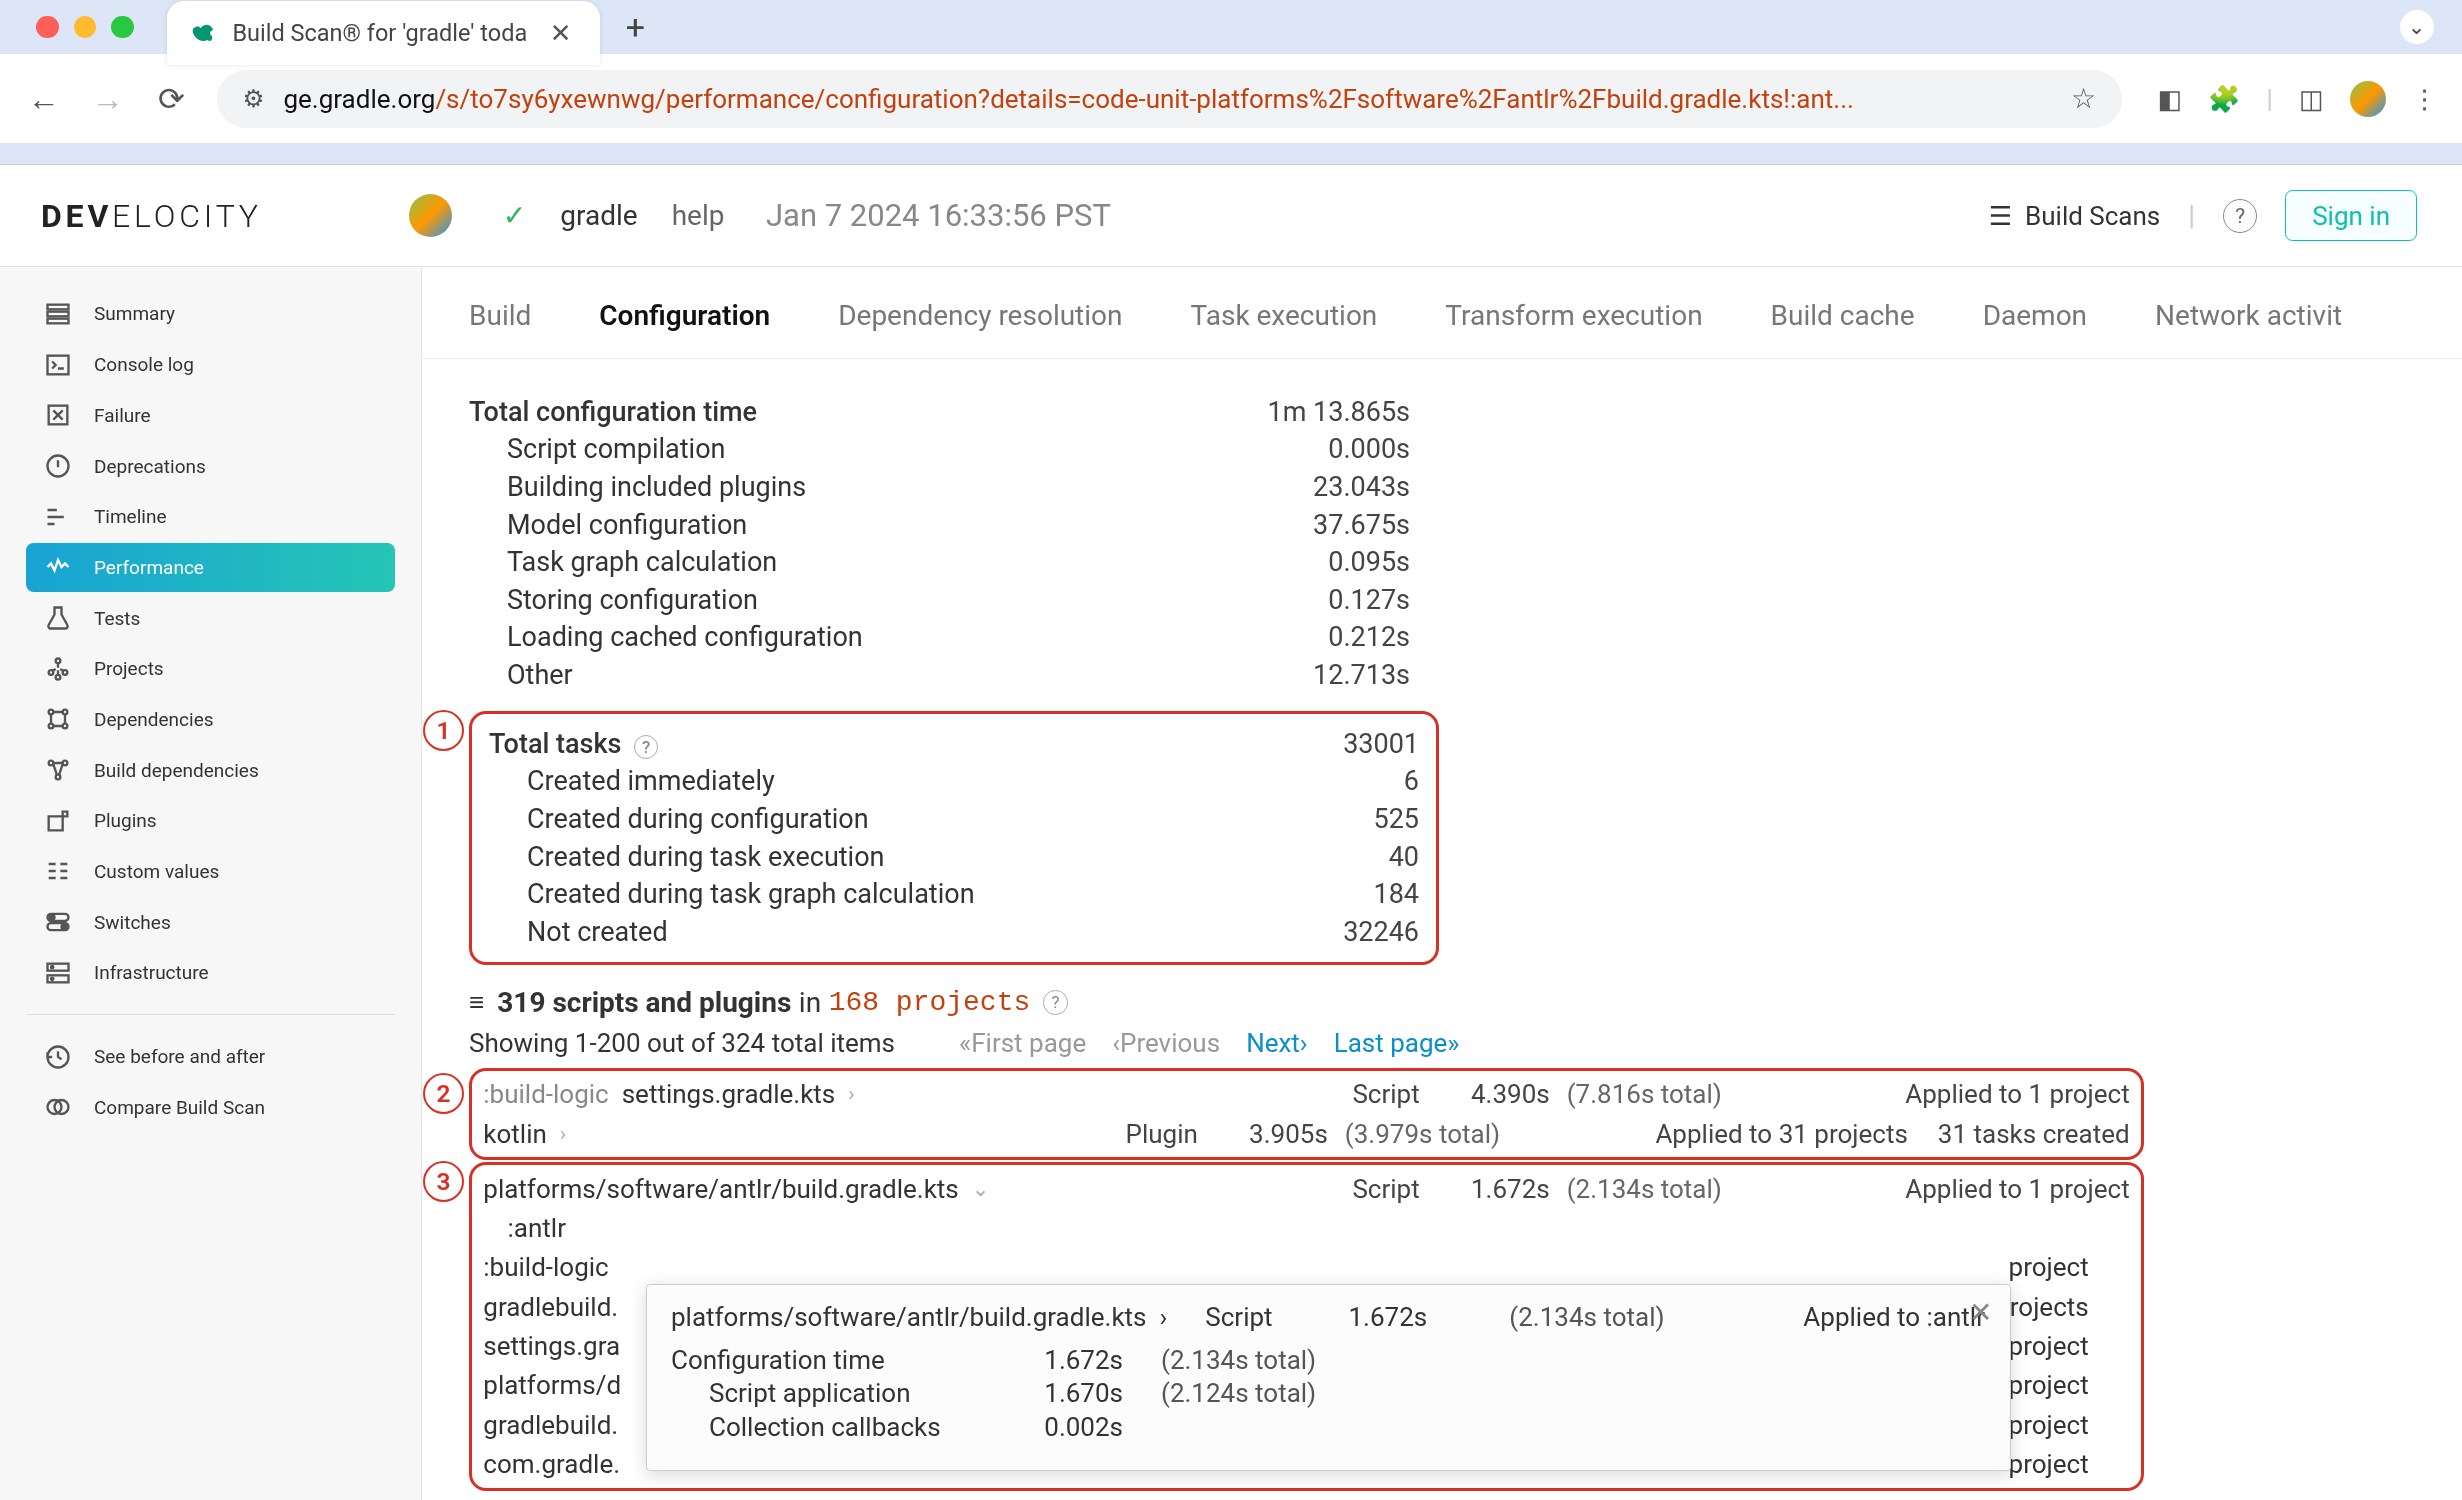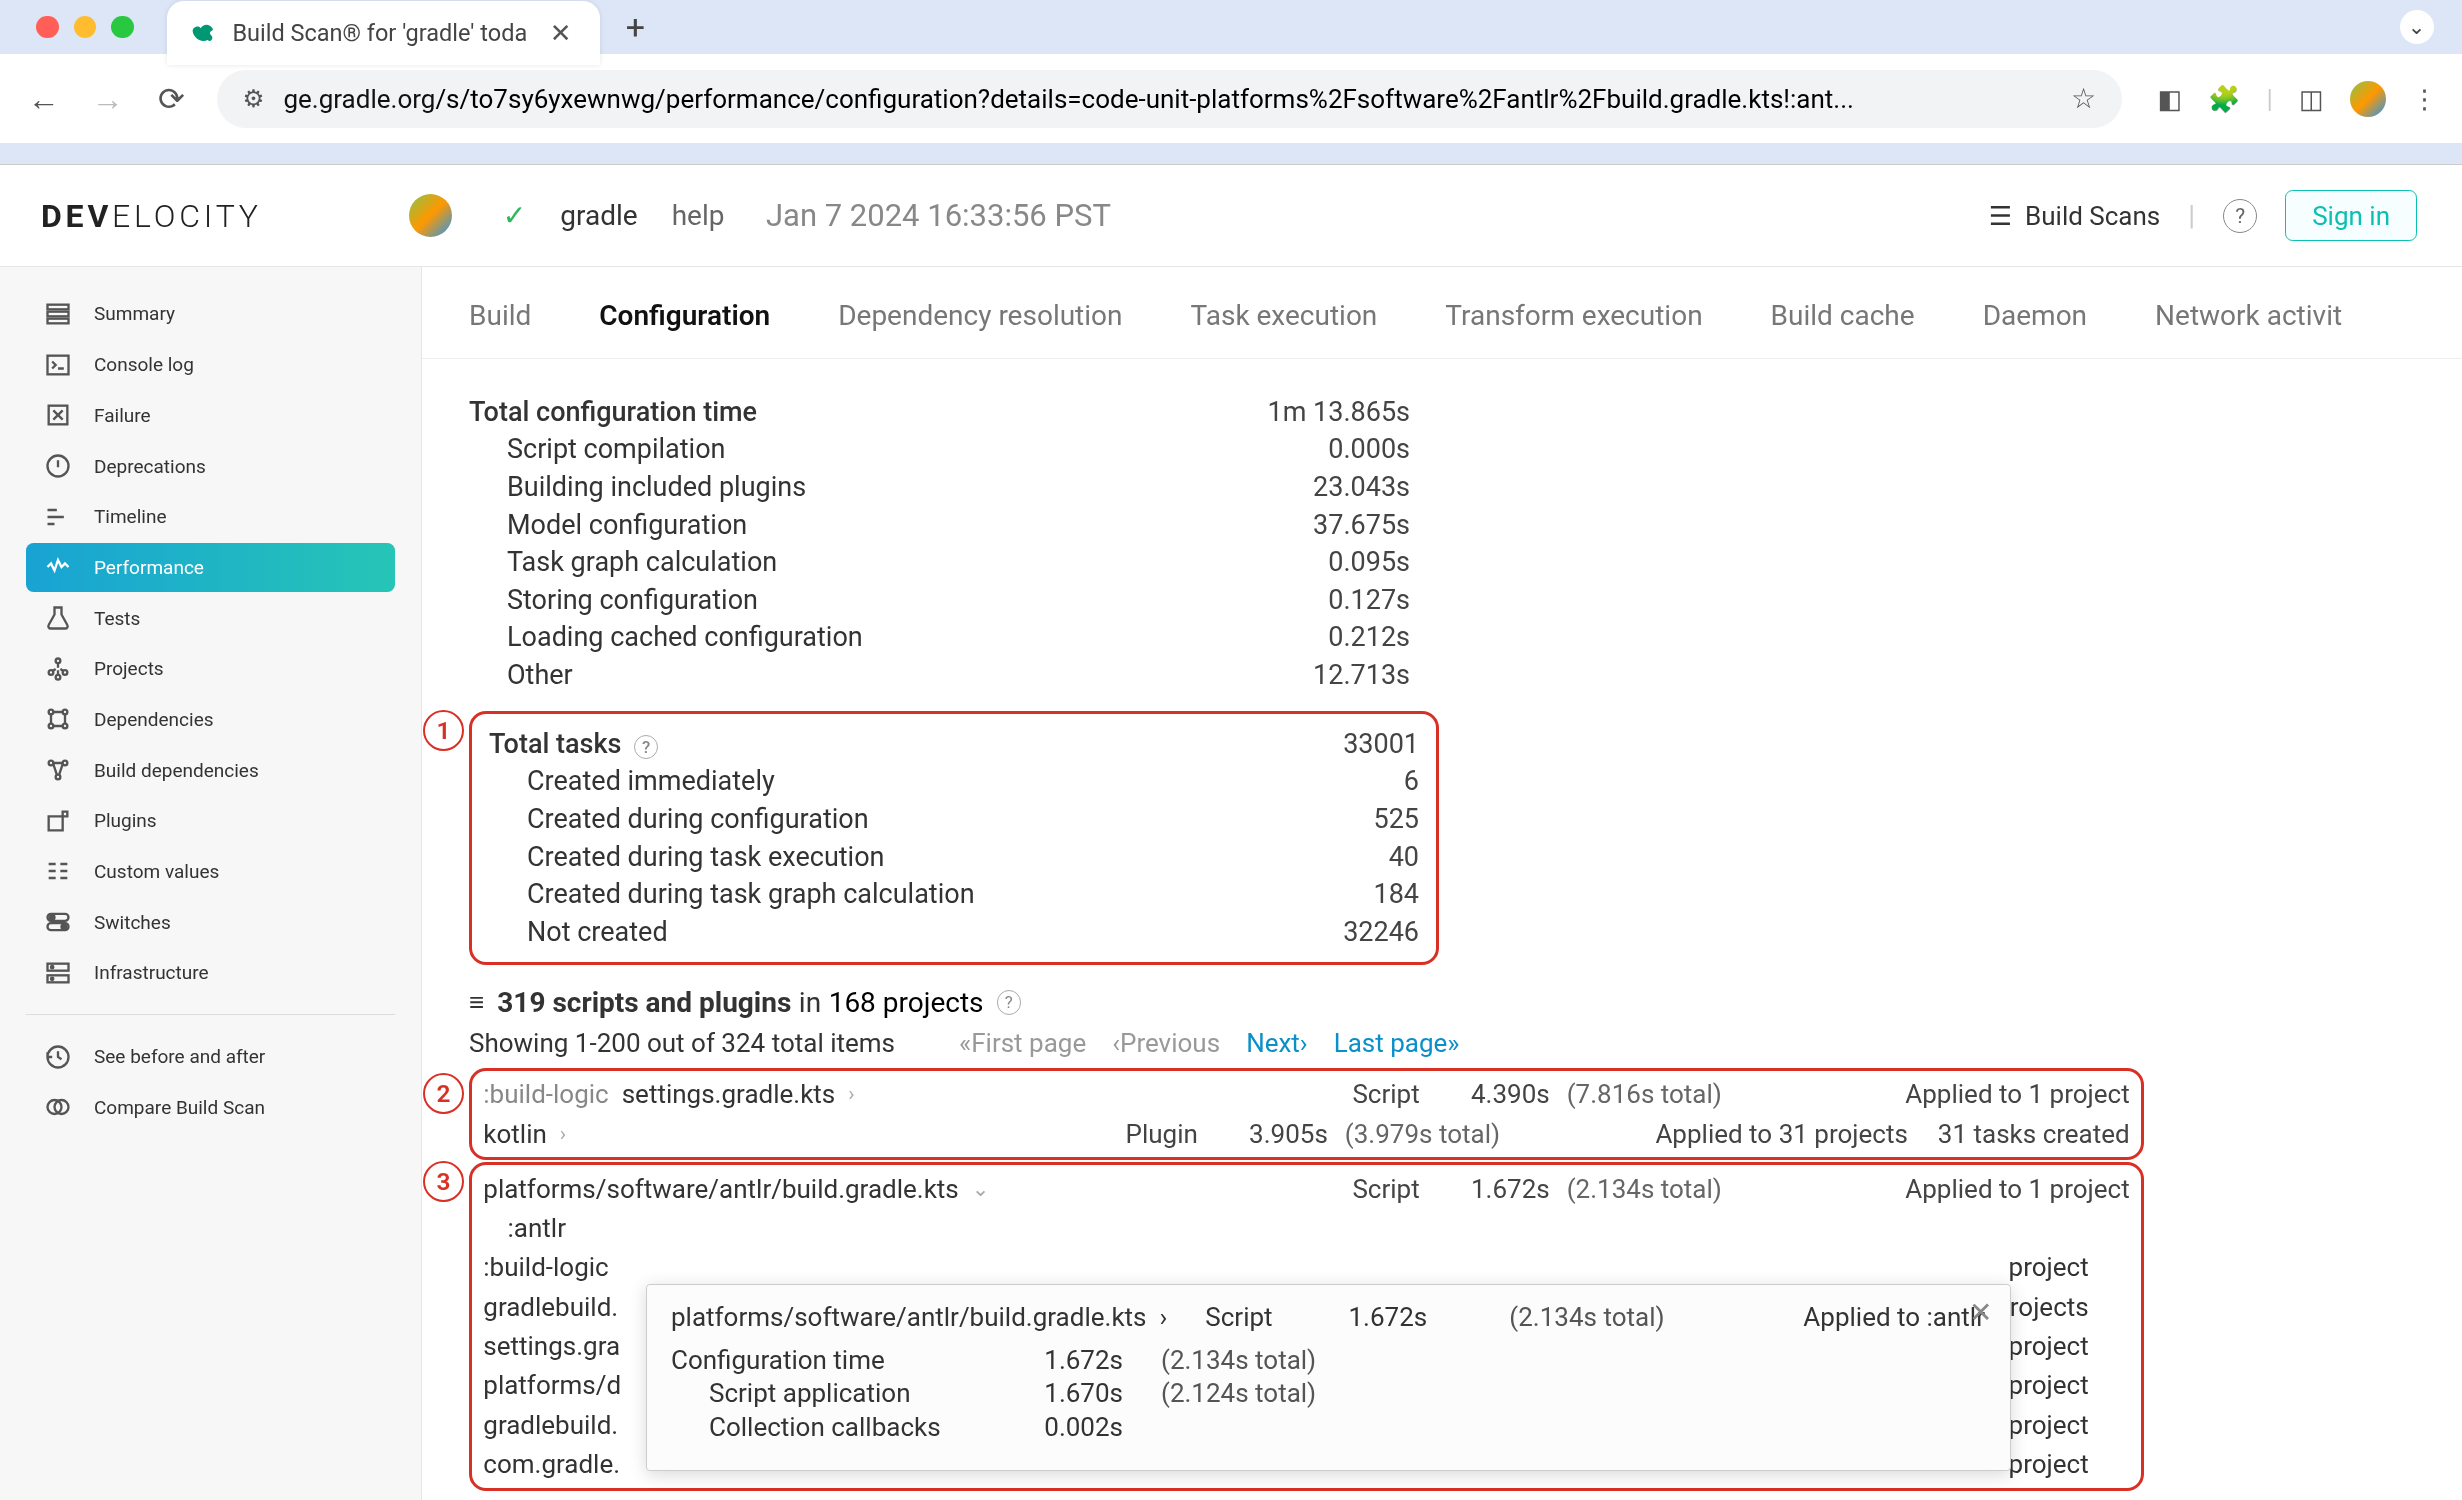--- a/index.html
+++ b/index.html
@@ -18,21 +18,21 @@
 .new-tab { font-size: 34px; color: #444; margin-left: 26px; }
 .chevron-down-btn { margin-left: auto; background: #fff; border-radius: 50%; width: 34px; height: 34px; display: flex; align-items: center; justify-content: center; font-size: 21px; color: #444; margin-right: 9.4px; }
 
 .toolbar { background: #fff; height: 89px; display: flex; align-items: center; padding: 0 24.5px; gap: 26px; }
 .nav-btn { font-size: 32px; color: #555; width: 38px; text-align: center; }
 .nav-btn.disabled { color: #bbb; }
 .url-bar { flex: 1; background: #f1f3f4; border-radius: 45px; height: 58px; display: flex; align-items: center; padding: 0 26px; gap: 19px; }
 .url-bar .site-icon { font-size: 24.5px; color: #555; }
 .url-text { font-size: 26px; color: #333; white-space: nowrap; overflow: hidden; text-overflow: ellipsis; flex: 1; }
 .url-text .domain { color: #111; }
-.url-text .path { color: #000000; }
+.url-text .path { color: #c2410c; }
 .ext-icons { display: flex; align-items: center; gap: 26px; margin-left: 9.4px; }
 .ext-icons span { font-size: 26px; color: #555; }
 .avatar-sm { width: 36px; height: 36px; border-radius: 50%; background: linear-gradient(135deg,#8bc34a,#ff9800,#2196f3); display: inline-block; }
 .vdots { font-size: 28px; color: #555; }
 
 
 .app { height: calc(1500px - 165px); display: flex; flex-direction: column; }
 .app-header { height: 102px; border-bottom: 0.9px solid #e5e5e5; display: flex; align-items: center; padding: 0 45px 0 41px; gap: 34px; }
 .logo { font-size: 32px; font-weight: 700; letter-spacing: 3.8px; color: #222; }
 .logo .ev { font-weight: 300; }
@@ -72,21 +72,21 @@
 .help-i { display: inline-flex; width: 24.5px; height: 24.5px; border: 1.4px solid #aaa; border-radius: 50%; align-items: center; justify-content: center; font-size: 17px; color: #888; margin-left: 5.6px; }
 
 .callout-box { border: 3.8px solid #d93025; border-radius: 17px; padding: 11.3px 17px; margin: 17px 0; max-width: 970px; position: relative; }
 .callout-num { position: absolute; left: -49px; top: -3.8px; width: 41px; height: 41px; border: 2.8px solid #d93025; border-radius: 50%; color: #d93025; display: flex; align-items: center; justify-content: center; font-size: 24.5px; font-weight: 600; background: #fff; }
 .callout-box.wide { max-width: 1675px; }
 .callout-box.row2 .callout-num { top: 1.9px; }
 .callout-box.no-pad { padding: 3.8px 7.5px; }
 
 .scripts-header { font-size: 28px; color: #333; margin-top: 21px; display: flex; align-items: center; gap: 7.5px; }
 .scripts-header .bold { font-weight: 700; }
-.scripts-header .link { color: #000000; }
+.scripts-header .link { color: #c2410c; font-family: Liberation Mono, monospace; }
 .burger { font-size: 26px; margin-right: 5.6px; }
 
 .pager { display: flex; align-items: center; gap: 26px; font-size: 26px; color: #666; margin-top: 9.4px; }
 .pager .showing { color: #333; margin-right: 38px; }
 .pager .nav { color: #999; }
 .pager .nav.act { color: #0b8fc8; }
 
 .script-row { display: flex; align-items: center; font-size: 26px; color: #333; padding: 4.7px 3.8px; gap: 17px; }
 .script-row .name { flex: 1; display: flex; align-items: center; gap: 13px; }
 .script-row .gray { color: #888; }

